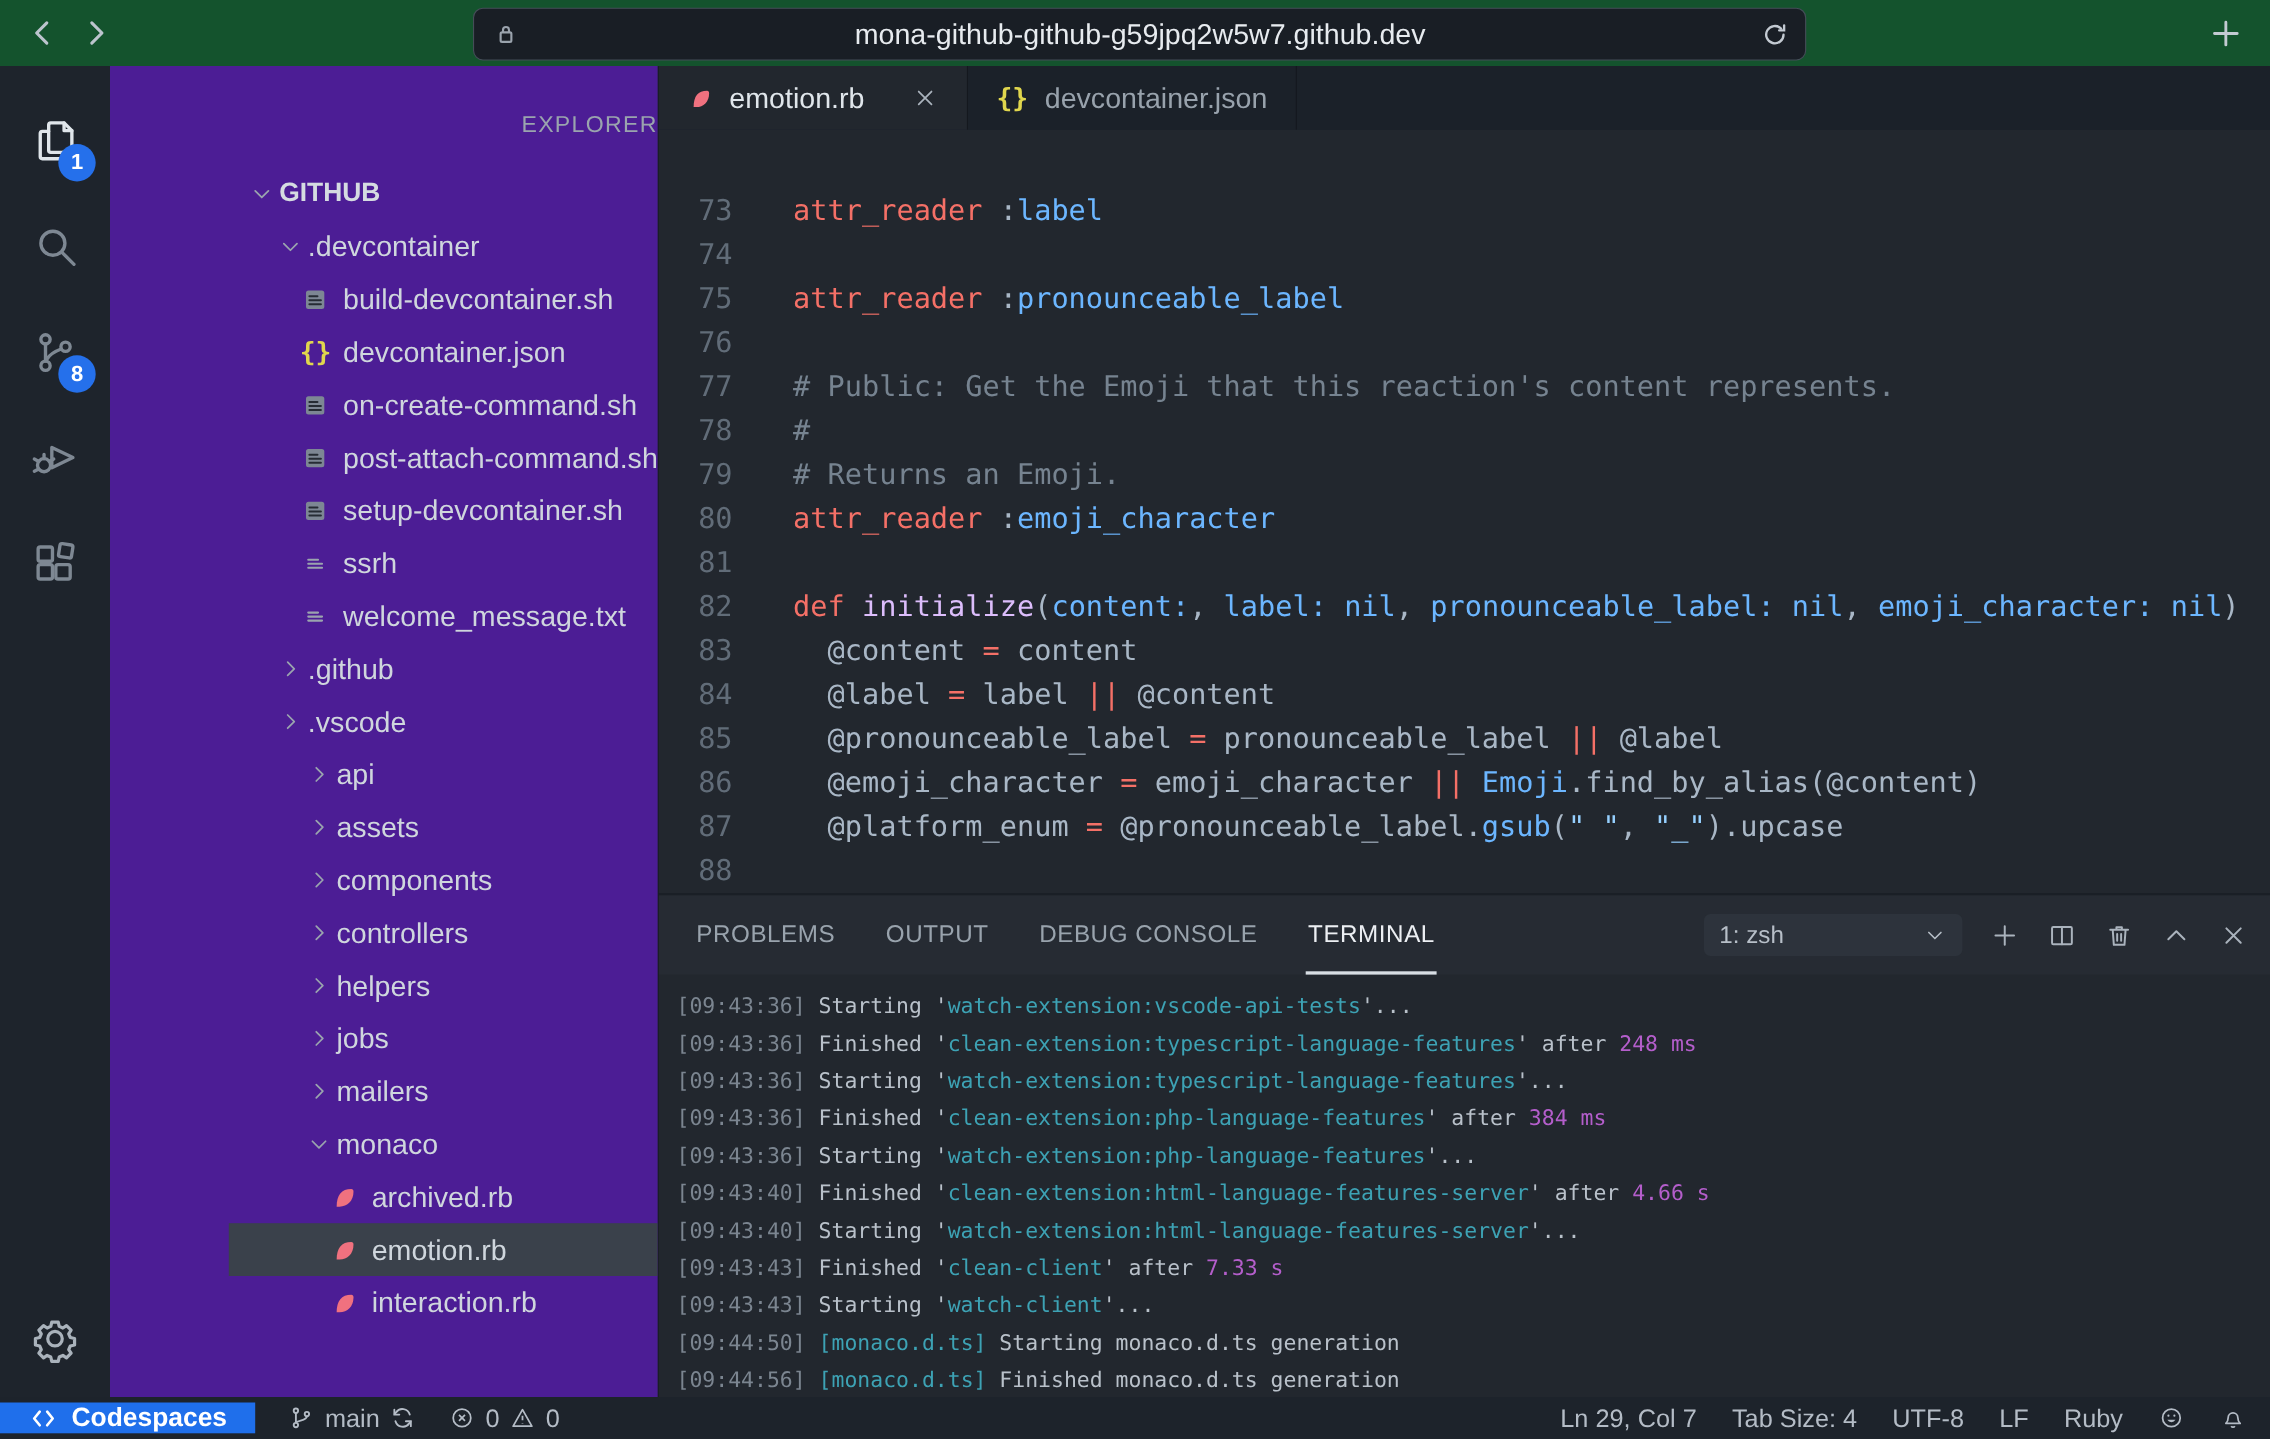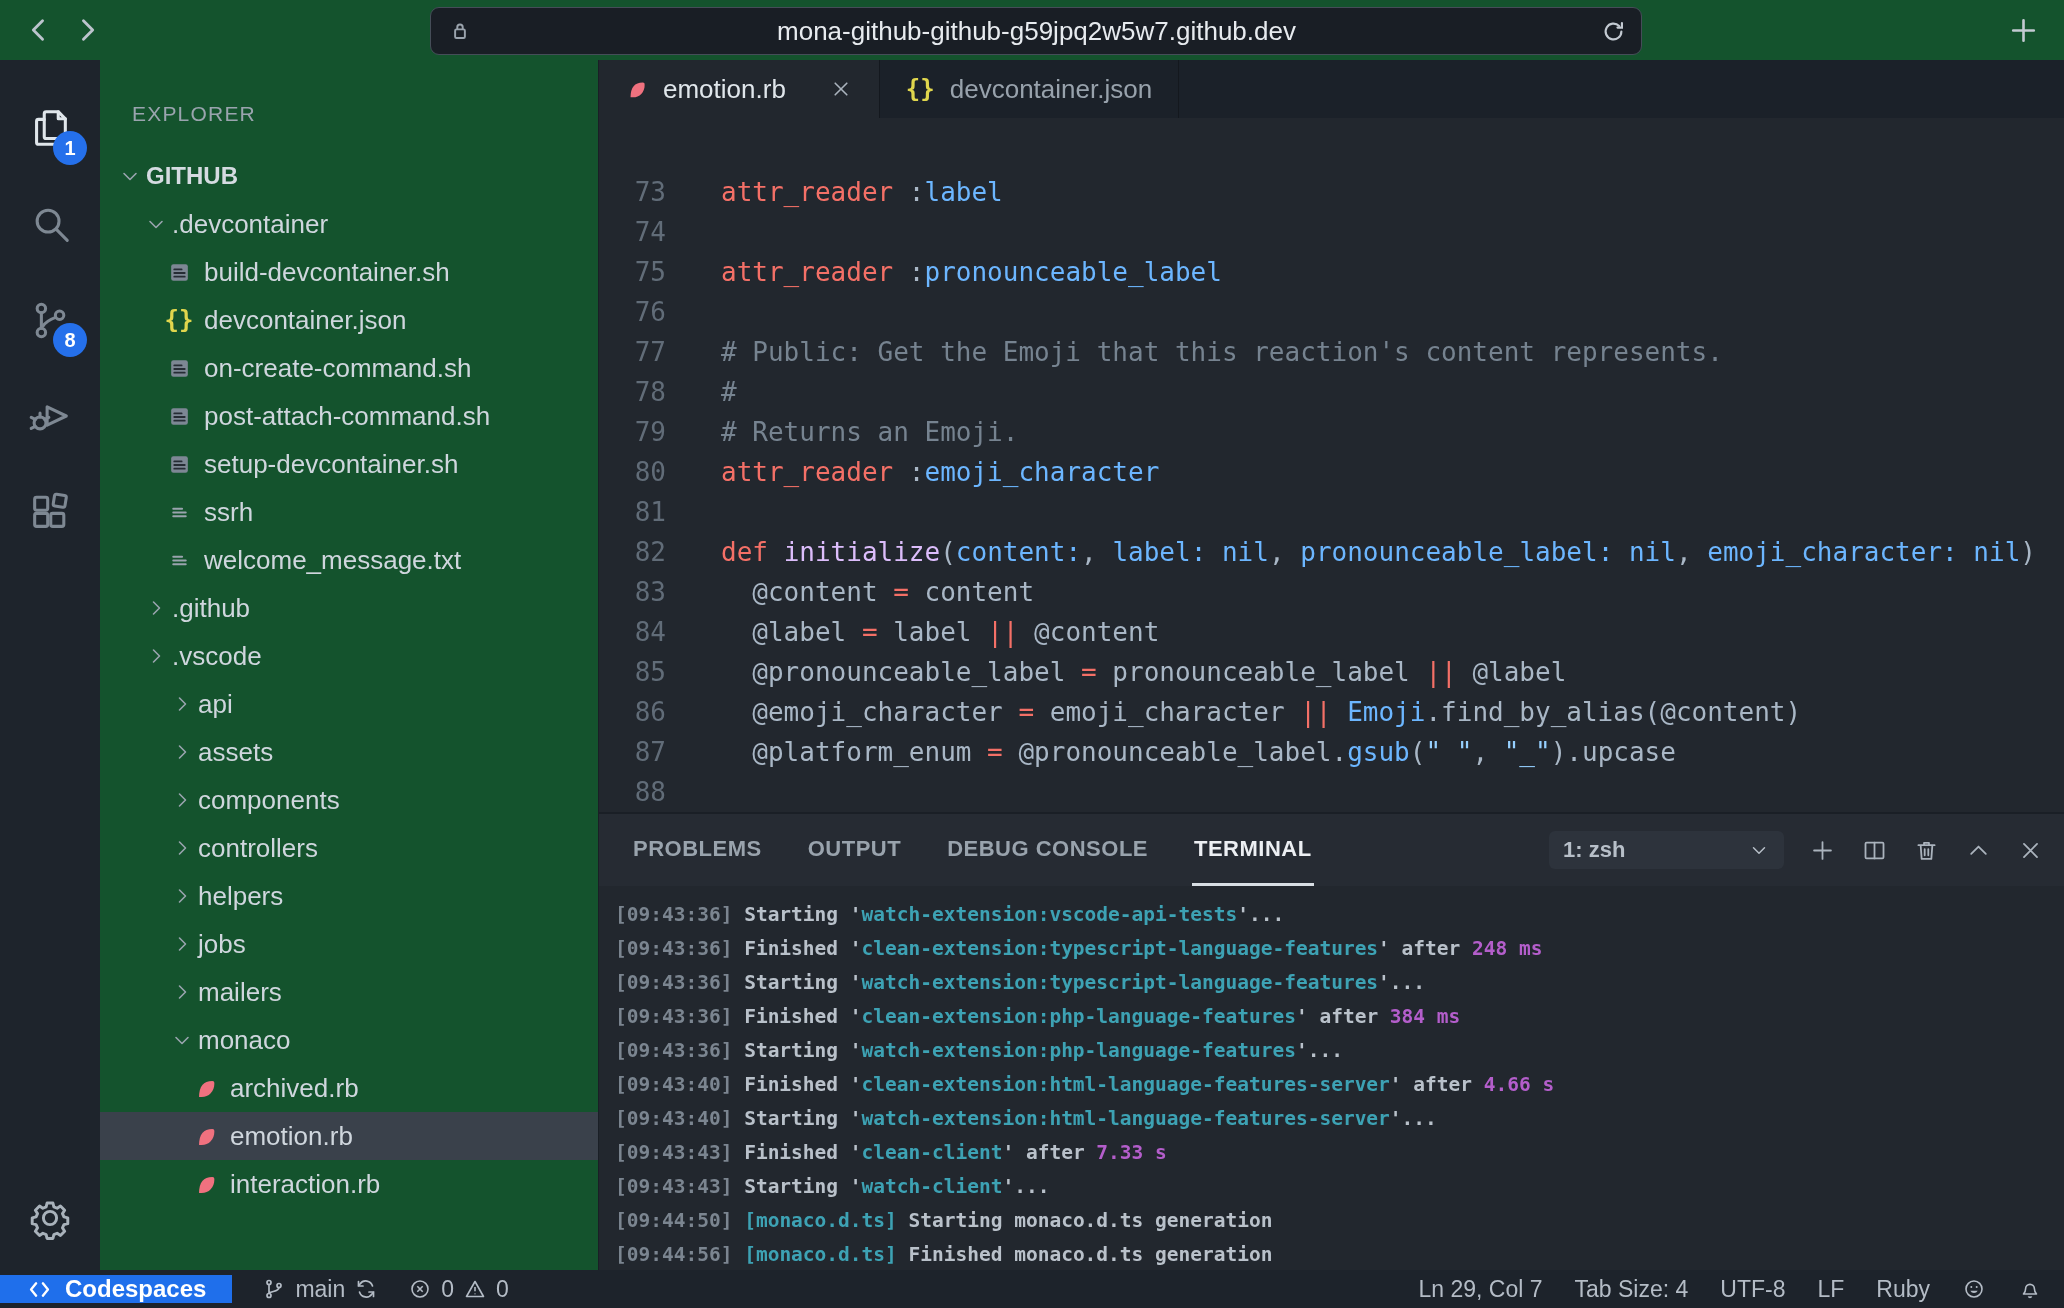--- a/index.html
+++ b/index.html
@@ -39,21 +39,21 @@
   .act-item svg{width:46px;height:46px;}
   .badge{
     position:absolute;right:13px;bottom:11px;min-width:34px;height:34px;border-radius:17px;
     background:#2570eb;color:#fff;font-size:20px;font-weight:bold;
     display:flex;align-items:center;justify-content:center;padding:0 4px;box-sizing:border-box;
   }
   .act-settings{margin-top:auto;margin-bottom:26px;color:#a9b2bb;}
   .act-settings svg{width:44px;height:44px;}
 
   
-  .sidebar{width:498px;background:#14532d;display:flex;flex-direction:column;overflow:hidden;}
+  .sidebar{width:498px;background:#4c1d95;display:flex;flex-direction:column;overflow:hidden;align-items:flex-end;}
   .sidebar-title{margin:42px 0 0 32px;font-size:21px;letter-spacing:1.2px;color:#9aa4ae;}
   .tree{margin-top:26px;}
   .tree-row{height:48px;display:flex;align-items:center;font-size:26px;color:#cfd6dd;white-space:nowrap;cursor:default;}
   .tree-row.selected{background:#3a414b;}
   .tree-row.root-row{font-weight:bold;font-size:24px;color:#d5dbe1;}
   .tree-chevron{width:32px;color:#9aa4ae;flex:none;}
   .tree-chevron svg{width:24px;height:24px;}
   .tree-icon{width:26px;margin-right:12px;flex:none;}
   .tree-icon svg{width:25px;height:25px;}
   .json-glyph{color:#e0d64d;font-family:"DejaVu Sans Mono",monospace;font-weight:bold;font-size:24px;}
@@ -72,21 +72,21 @@
     font-family:"DejaVu Sans Mono","Liberation Mono",monospace;
     font-size:26px;line-height:40px;white-space:pre;
   }
   .code-line{display:flex;}
   .lnum{width:67px;text-align:right;color:#616c78;flex:none;}
   .ltext{margin-left:55px;}
   .tk-k{color:#f47067;} .tk-b{color:#6cb6ff;} .tk-p{color:#dcbdfb;}
   .tk-s{color:#96d0ff;} .tk-c{color:#768390;} .tk-d{color:#a9b7c6;}
 
   
-  .panel{height:458px;flex:none;border-top:2px solid #1a1f26;background:#22272e;display:flex;flex-direction:column;box-sizing:border-box;font-weight:bold;}
+  .panel{height:458px;flex:none;border-top:2px solid #1a1f26;background:#22272e;display:flex;flex-direction:column;box-sizing:border-box;}
   .panel-header{height:72px;flex:none;display:flex;align-items:center;background:#262b33;padding:0 20px 0 32px;}
   .panel-tab{
     font-size:22px;letter-spacing:.5px;color:#99a3ad;margin-right:42px;height:72px;
     display:flex;align-items:center;border-bottom:3px solid transparent;box-sizing:border-box;padding:0 2px;
   }
   .panel-tab.active{color:#eceff3;border-bottom-color:#d8dee4;}
   .panel-actions{margin-left:auto;display:flex;align-items:center;gap:25px;color:#aab3bd;}
   .panel-actions .icon svg{width:27px;height:27px;}
   .shell-select{width:235px;height:38px;background:#2d333c;border-radius:6px;display:flex;align-items:center;padding:0 14px;font-size:22px;color:#b7bfc8;box-sizing:border-box;gap:20px;}
   .shell-select .icon{margin-left:auto;}

